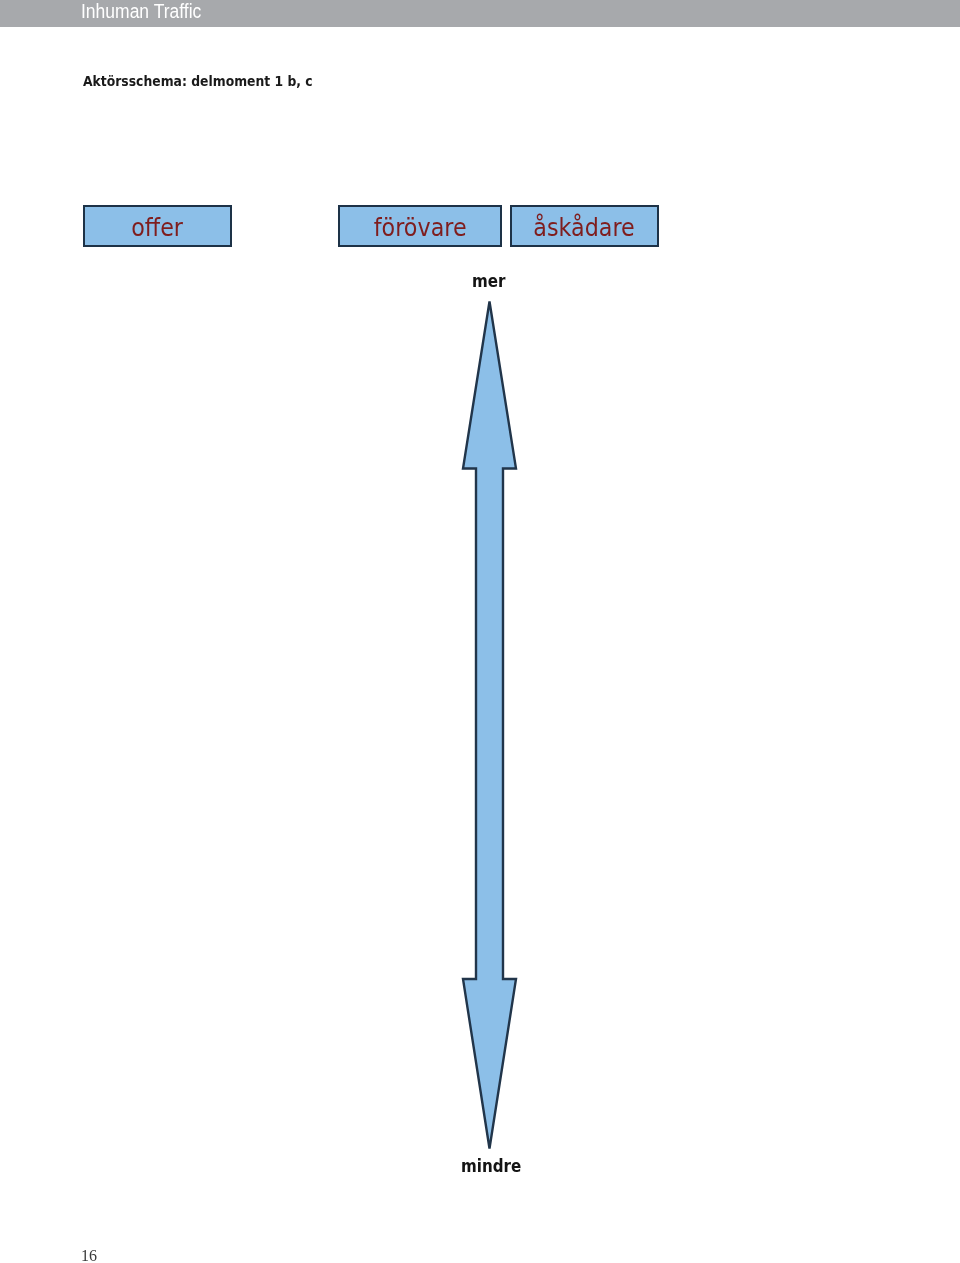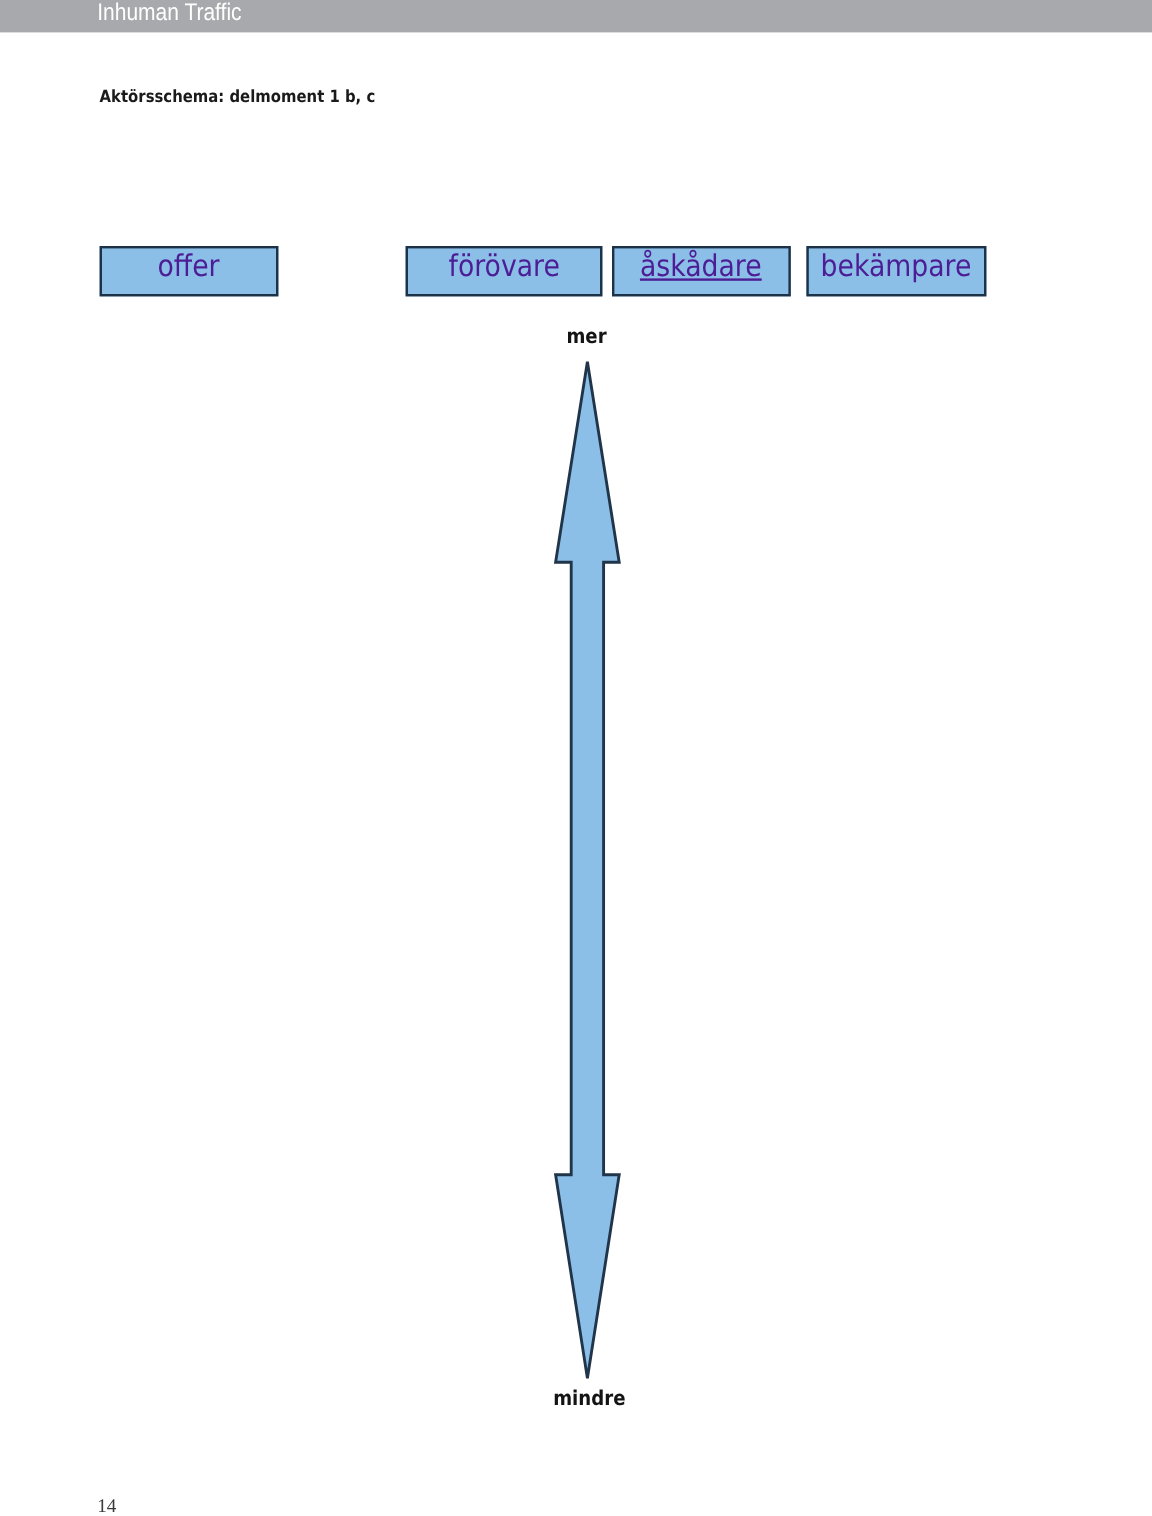--- a/index.html
+++ b/index.html
@@ -27,22 +27,22 @@
   }
   .slide-title {
     position:absolute; left:83px; top:75px;
     font-size:14px; font-weight:bold; color:#1a1a1a;
     line-height:12px; white-space:nowrap;
     transform-origin: 0 0; transform: scaleX(0.885);
   }
   .actor-box {
     position:absolute; box-sizing:border-box;
     background:#8cbfe8; border:2px solid #1d3247;
-    display:flex; align-items:center; justify-content:center;
-    color:#4c1d95;
+    display:flex; align-items:flex-end; justify-content:center;
+    color:#7f1d1d;
   }
   .actor-box > span {
     display:inline-block;
     font-size:25px; line-height:26px; white-space:nowrap;
     position:relative; top:-4px;
     transform: scaleX(0.89);
   }
   .axis-label {
     position:absolute; font-size:17px; font-weight:bold; color:#141414;
     white-space:nowrap; line-height:12px;
@@ -64,29 +64,26 @@
   <div class="header-title">Inhuman Traffic</div>
 
   <div class="slide-title">Aktörsschema: delmoment 1 b, c</div>
 
   <div class="actor-box" style="left:83px;top:205px;width:149px;height:42px;">
     <span>offer</span>
   </div>
   <div class="actor-box" style="left:338px;top:205px;width:164px;height:42px;">
     <span>förövare</span>
   </div>
-  <div class="actor-box" style="left:510px;top:205px;width:149px;height:42px;text-decoration:underline;">
+  <div class="actor-box" style="left:510px;top:205px;width:149px;height:42px;">
     <span>åskådare</span>
-  </div>
-  <div class="actor-box" style="left:672px;top:205px;width:150px;height:42px;">
-    <span>bekämpare</span>
   </div>
 
   <div class="axis-label" style="left:472px;top:275px;">mer</div>
 
   <svg class="arrow" width="960" height="1263">
     <polygon points="489.5,301.5 516,468.5 503,468.5 503,979 516,979 489.5,1148.5 463,979 476,979 476,468.5 463,468.5" fill="#8cbfe8" stroke="#21354a" stroke-width="2.4" stroke-linejoin="miter"></polygon>
   </svg>
 
   <div class="axis-label" style="left:461px;top:1160px;">mindre</div>
 
-  <div class="page-number">14</div>
+  <div class="page-number">16</div>
 </div>
 
 </body></html>

